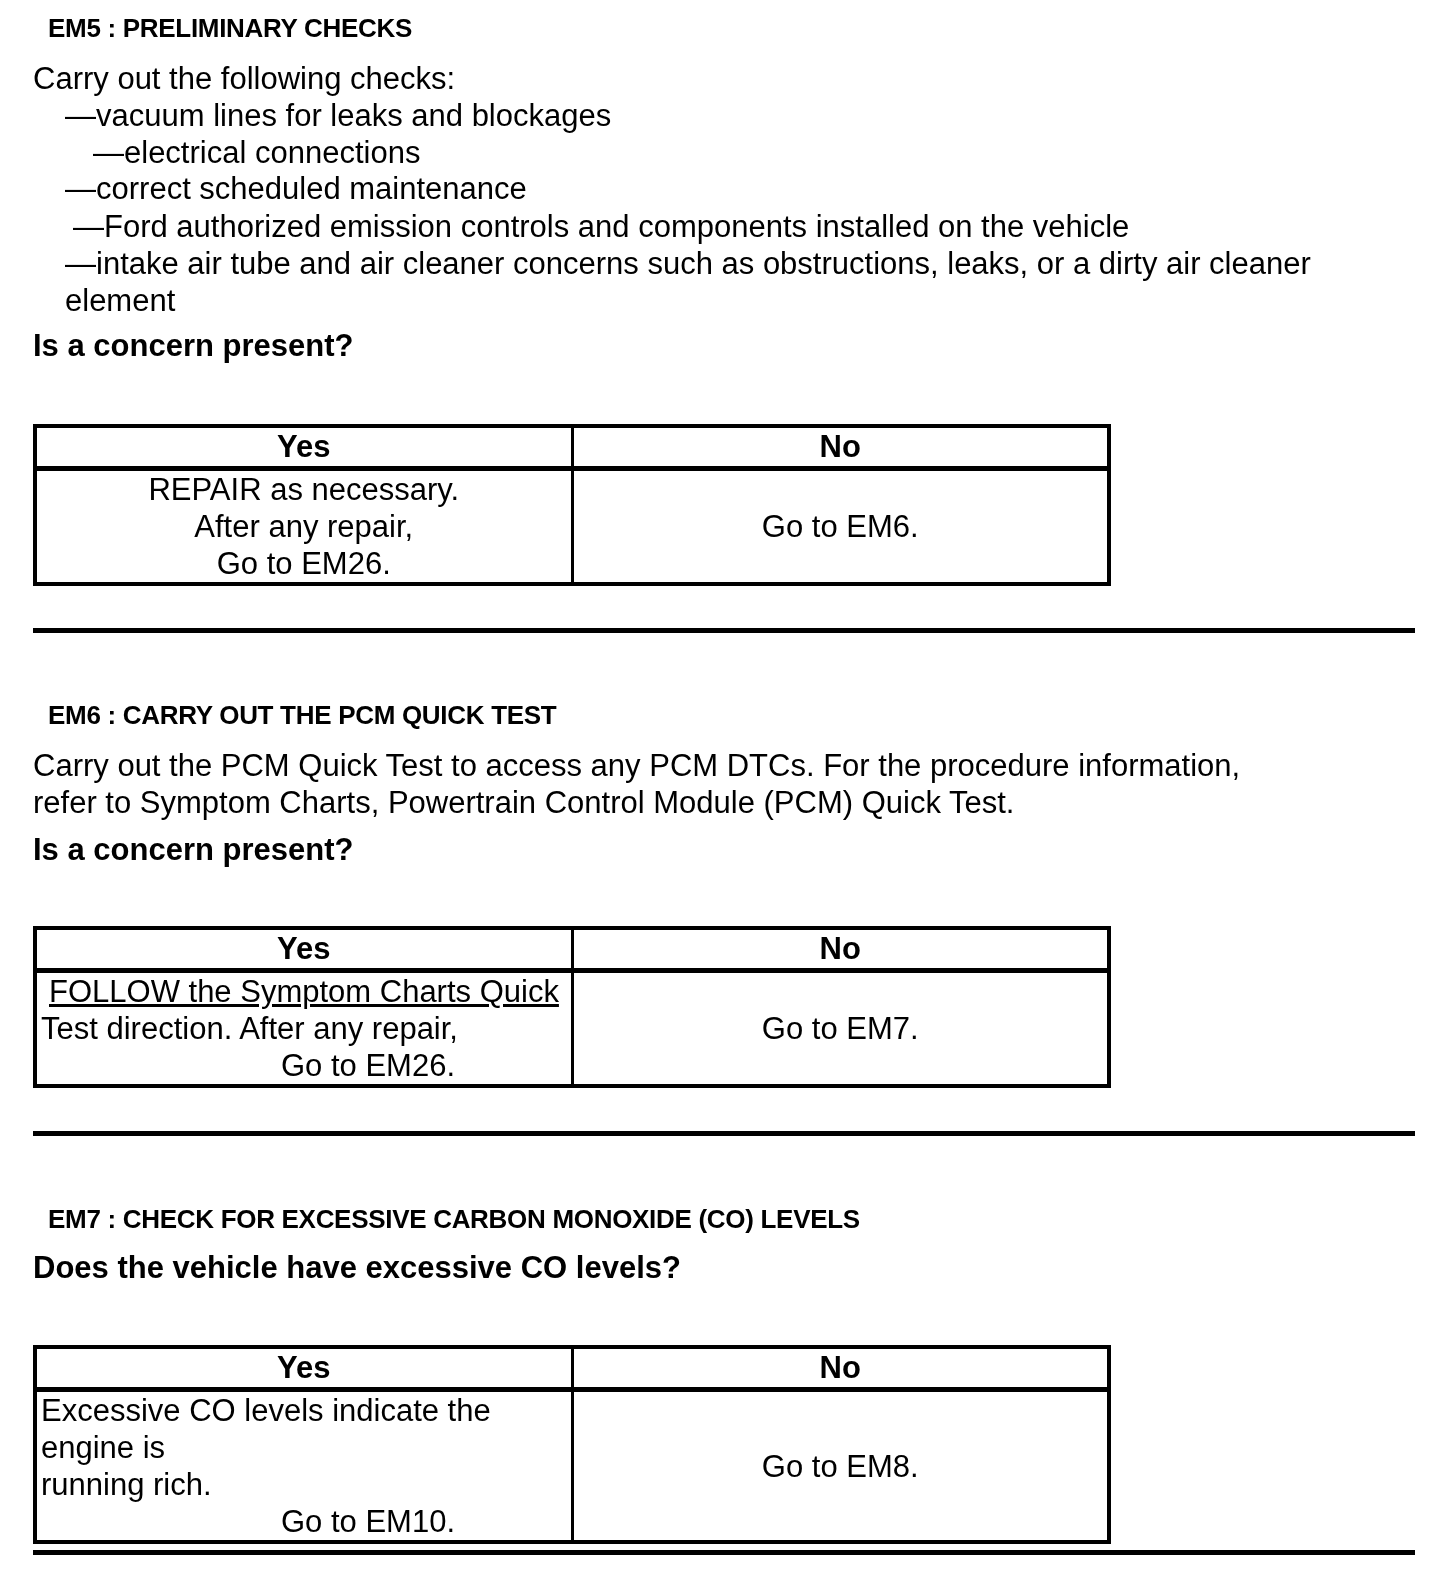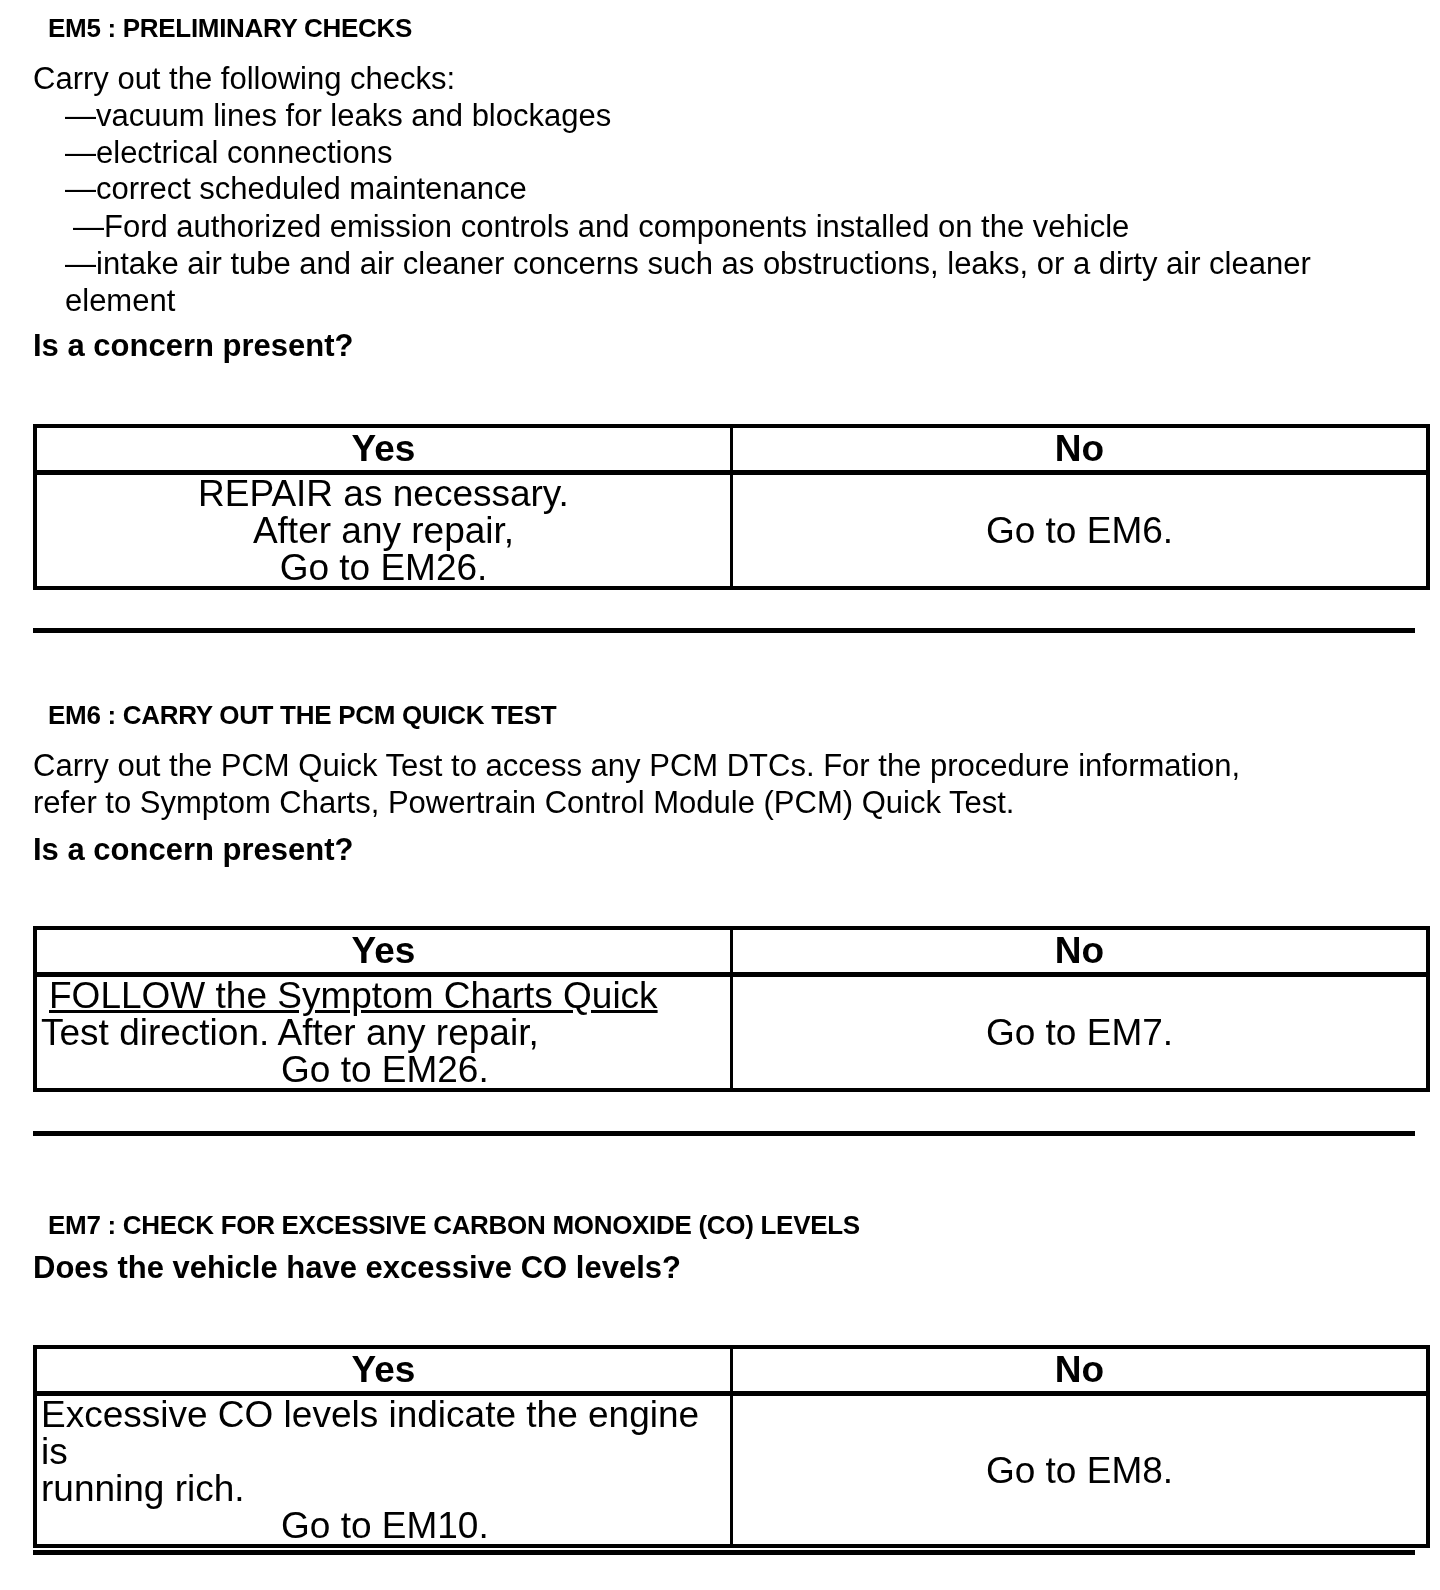--- a/index.html
+++ b/index.html
@@ -7,38 +7,38 @@
       width: 1440px; height: 1590px; position: relative; overflow: hidden;
       font-family: "Liberation Sans", sans-serif; color: #000;
     }
     .abs { position: absolute; }
     .step-title { font-weight: bold; font-size: 26px; left: 48px; letter-spacing: -0.3px; }
     .body-text { font-size: 31px; left: 33px; line-height: 37px; }
     .bullet { font-size: 31px; left: 65px; line-height: 37px; white-space: nowrap; }
     .question { font-weight: bold; font-size: 31px; left: 33px; }
     .rule { left: 33px; width: 1382px; height: 5px; background: #000; }
     table.yn {
-      position: absolute; left: 33px; width: 1397px;
+      position: absolute; left: 33px; width: 1078px;
       border-collapse: collapse; border: 4px solid #000;
-      font-size: 37px; table-layout: fixed;
+      font-size: 31px; table-layout: fixed;
     }
     table.yn th, table.yn td { border: 3px solid #000; padding: 0 4px; }
     table.yn th { font-weight: bold; height: 38px; text-align: center; border-bottom-width: 5px; }
     table.yn td { vertical-align: middle; line-height: 37px; }
     .c { text-align: center; display: block; }
     .l { text-align: left; display: block; }
     .ind { display: block; padding-left: 240px; }
   </style>
 </head>
 <body>
 
 <div class="abs step-title" style="top:13px;">EM5 : PRELIMINARY CHECKS</div>
 <div class="abs body-text" style="top:60px;">Carry out the following checks:</div>
 <div class="abs bullet" style="top:97px;">—vacuum lines for leaks and blockages</div>
-<div class="abs bullet" style="top:134px;">—electrical connections</div>
+<div class="abs bullet" style="top:134px;margin-left:28px;">—electrical connections</div>
 <div class="abs bullet" style="top:170px;">—correct scheduled maintenance</div>
 <div class="abs bullet" style="top:208px;margin-left:8px;">—Ford authorized emission controls and components installed on the vehicle</div>
 <div class="abs bullet" style="top:245px;">—intake air tube and air cleaner concerns such as obstructions, leaks, or a dirty air cleaner</div>
 <div class="abs bullet" style="top:282px;">element</div>
 <div class="abs question" style="top:328px;">Is a concern present?</div>
 
 <table class="yn" style="top:424px; height:156px;">
   <thead>
     <tr>
       <th>Yes</th>
@@ -80,21 +80,21 @@
         <span class="ind">Go to EM26.</span>
       </td>
       <td>
         <span class="c">Go to EM7.</span>
       </td>
     </tr>
   </tbody>
 </table>
 <div class="abs rule" style="top:1131px;"></div>
 
-<div class="abs step-title" style="top:1204px;margin-top:6px;">EM7 : CHECK FOR EXCESSIVE CARBON MONOXIDE (CO) LEVELS</div>
+<div class="abs step-title" style="top:1204px;">EM7 : CHECK FOR EXCESSIVE CARBON MONOXIDE (CO) LEVELS</div>
 <div class="abs question" style="top:1250px;">Does the vehicle have excessive CO levels?</div>
 
 <table class="yn" style="top:1345px; height:157px;">
   <thead>
     <tr>
       <th>Yes</th>
       <th>No</th>
     </tr>
   </thead>
   <tbody>

